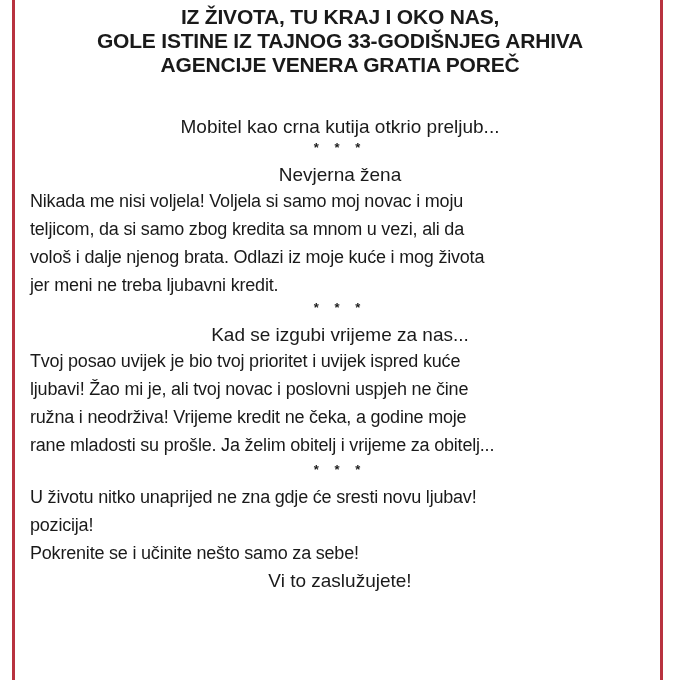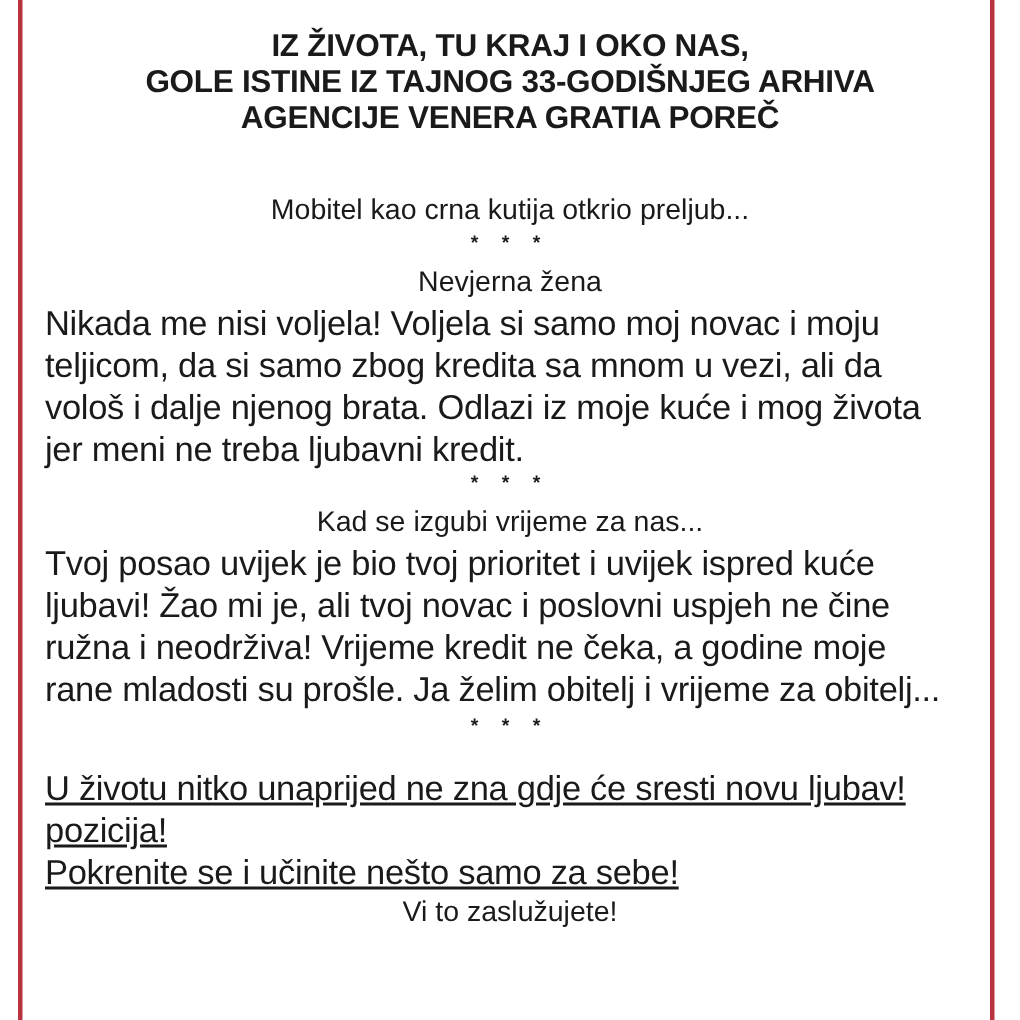--- a/index.html
+++ b/index.html
@@ -1,24 +1,24 @@
 <!DOCTYPE html>
 <html><head>
 <meta charset="utf-8">
 <style>
   html, body { margin:0; padding:0; background:#ffffff; }
   body { width:680px; height:680px; overflow:hidden; position:relative; font-family:"Liberation Sans", sans-serif; color:#1a1a1a; }
   .border-left { position:absolute; left:12px; top:0; width:3px; height:680px; background:#b8323f; }
   .border-right { position:absolute; left:660px; top:0; width:3px; height:680px; background:#b8323f; }
-  .content { position:absolute; left:30px; top:16px; width:620px; }
+  .content { position:absolute; left:30px; top:2px; width:620px; }
   .hdr { text-align:center; font-weight:bold; font-size:21px; line-height:24px; letter-spacing:-0.2px; }
   .hdr-1 { margin-top:3px; }
   .title { text-align:center; font-weight:normal; font-size:19px; line-height:24px; }
   .stars { text-align:center; font-weight:bold; font-size:13px; line-height:14px; letter-spacing:6px; }
-  .p { font-size:23px; line-height:28px; text-align:justify; text-align-last:left; letter-spacing:-0.2px; }
+  .p { font-size:18px; line-height:28px; text-align:justify; text-align-last:left; letter-spacing:-0.2px; }
   .p.left { text-align:left; }
 </style>
 </head>
 <body>
 
 <div class="border-left"></div>
 <div class="border-right"></div>
 
 <div class="content">
   <div class="hdr hdr-1">IZ ŽIVOTA, TU KRAJ I OKO NAS,</div>
@@ -41,19 +41,19 @@
   <div class="title" style="margin-top:8px;">Kad se izgubi vrijeme za nas...</div>
   <div>
     <div class="p">Tvoj posao uvijek je bio tvoj prioritet i uvijek ispred kuće</div>
     <div class="p">ljubavi! Žao mi je, ali tvoj novac i poslovni uspjeh ne čine</div>
     <div class="p">ružna i neodrživa! Vrijeme kredit ne čeka, a godine moje</div>
     <div class="p left">rane mladosti su prošle. Ja želim obitelj i vrijeme za obitelj...</div>
   </div>
 
   <div class="stars" style="margin-top:4px;">* * *</div>
 
-  <div style="margin-top:20px;text-decoration:underline;">
+  <div style="margin-top:6px;">
     <div class="p left">U životu nitko unaprijed ne zna gdje će sresti novu ljubav!</div>
     <div class="p left">pozicija!</div>
     <div class="p left">Pokrenite se i učinite nešto samo za sebe!</div>
   </div>
   <div class="title" style="margin-top:2px;">Vi to zaslužujete!</div>
 </div>
 
 </body></html>

